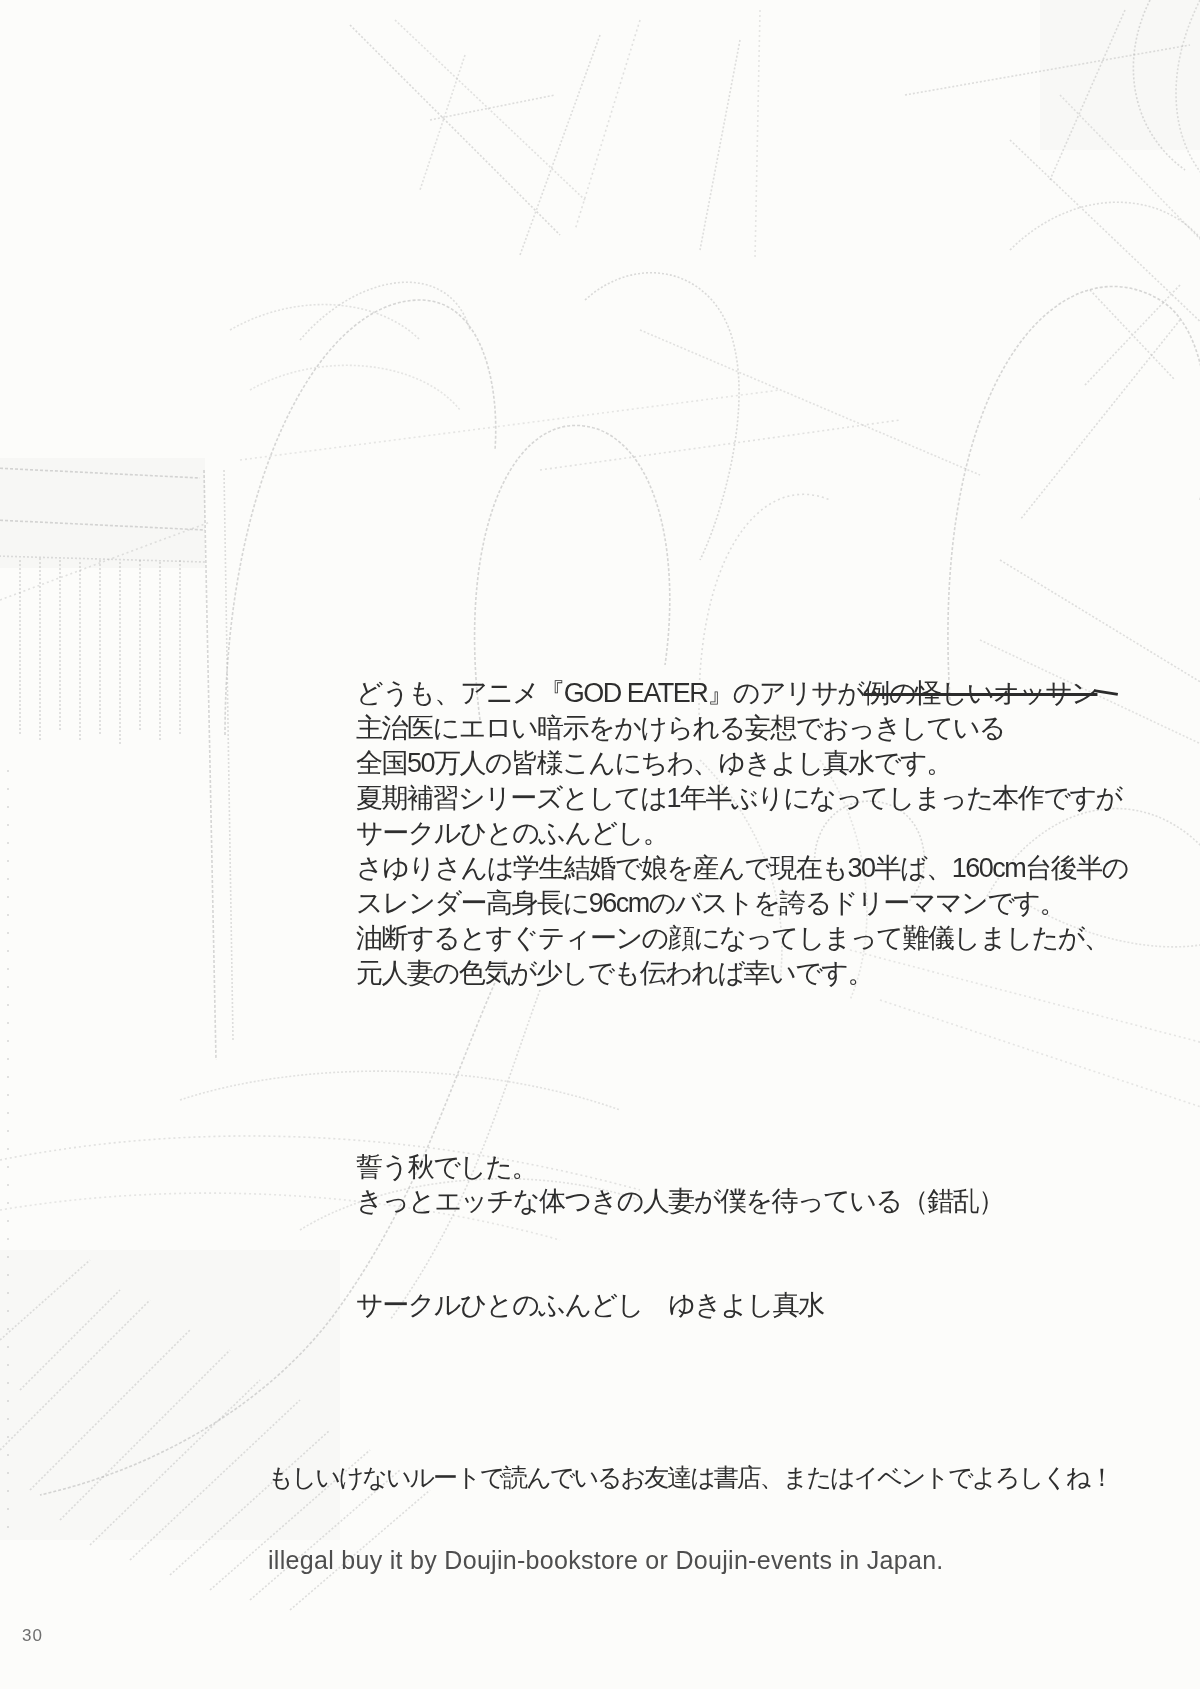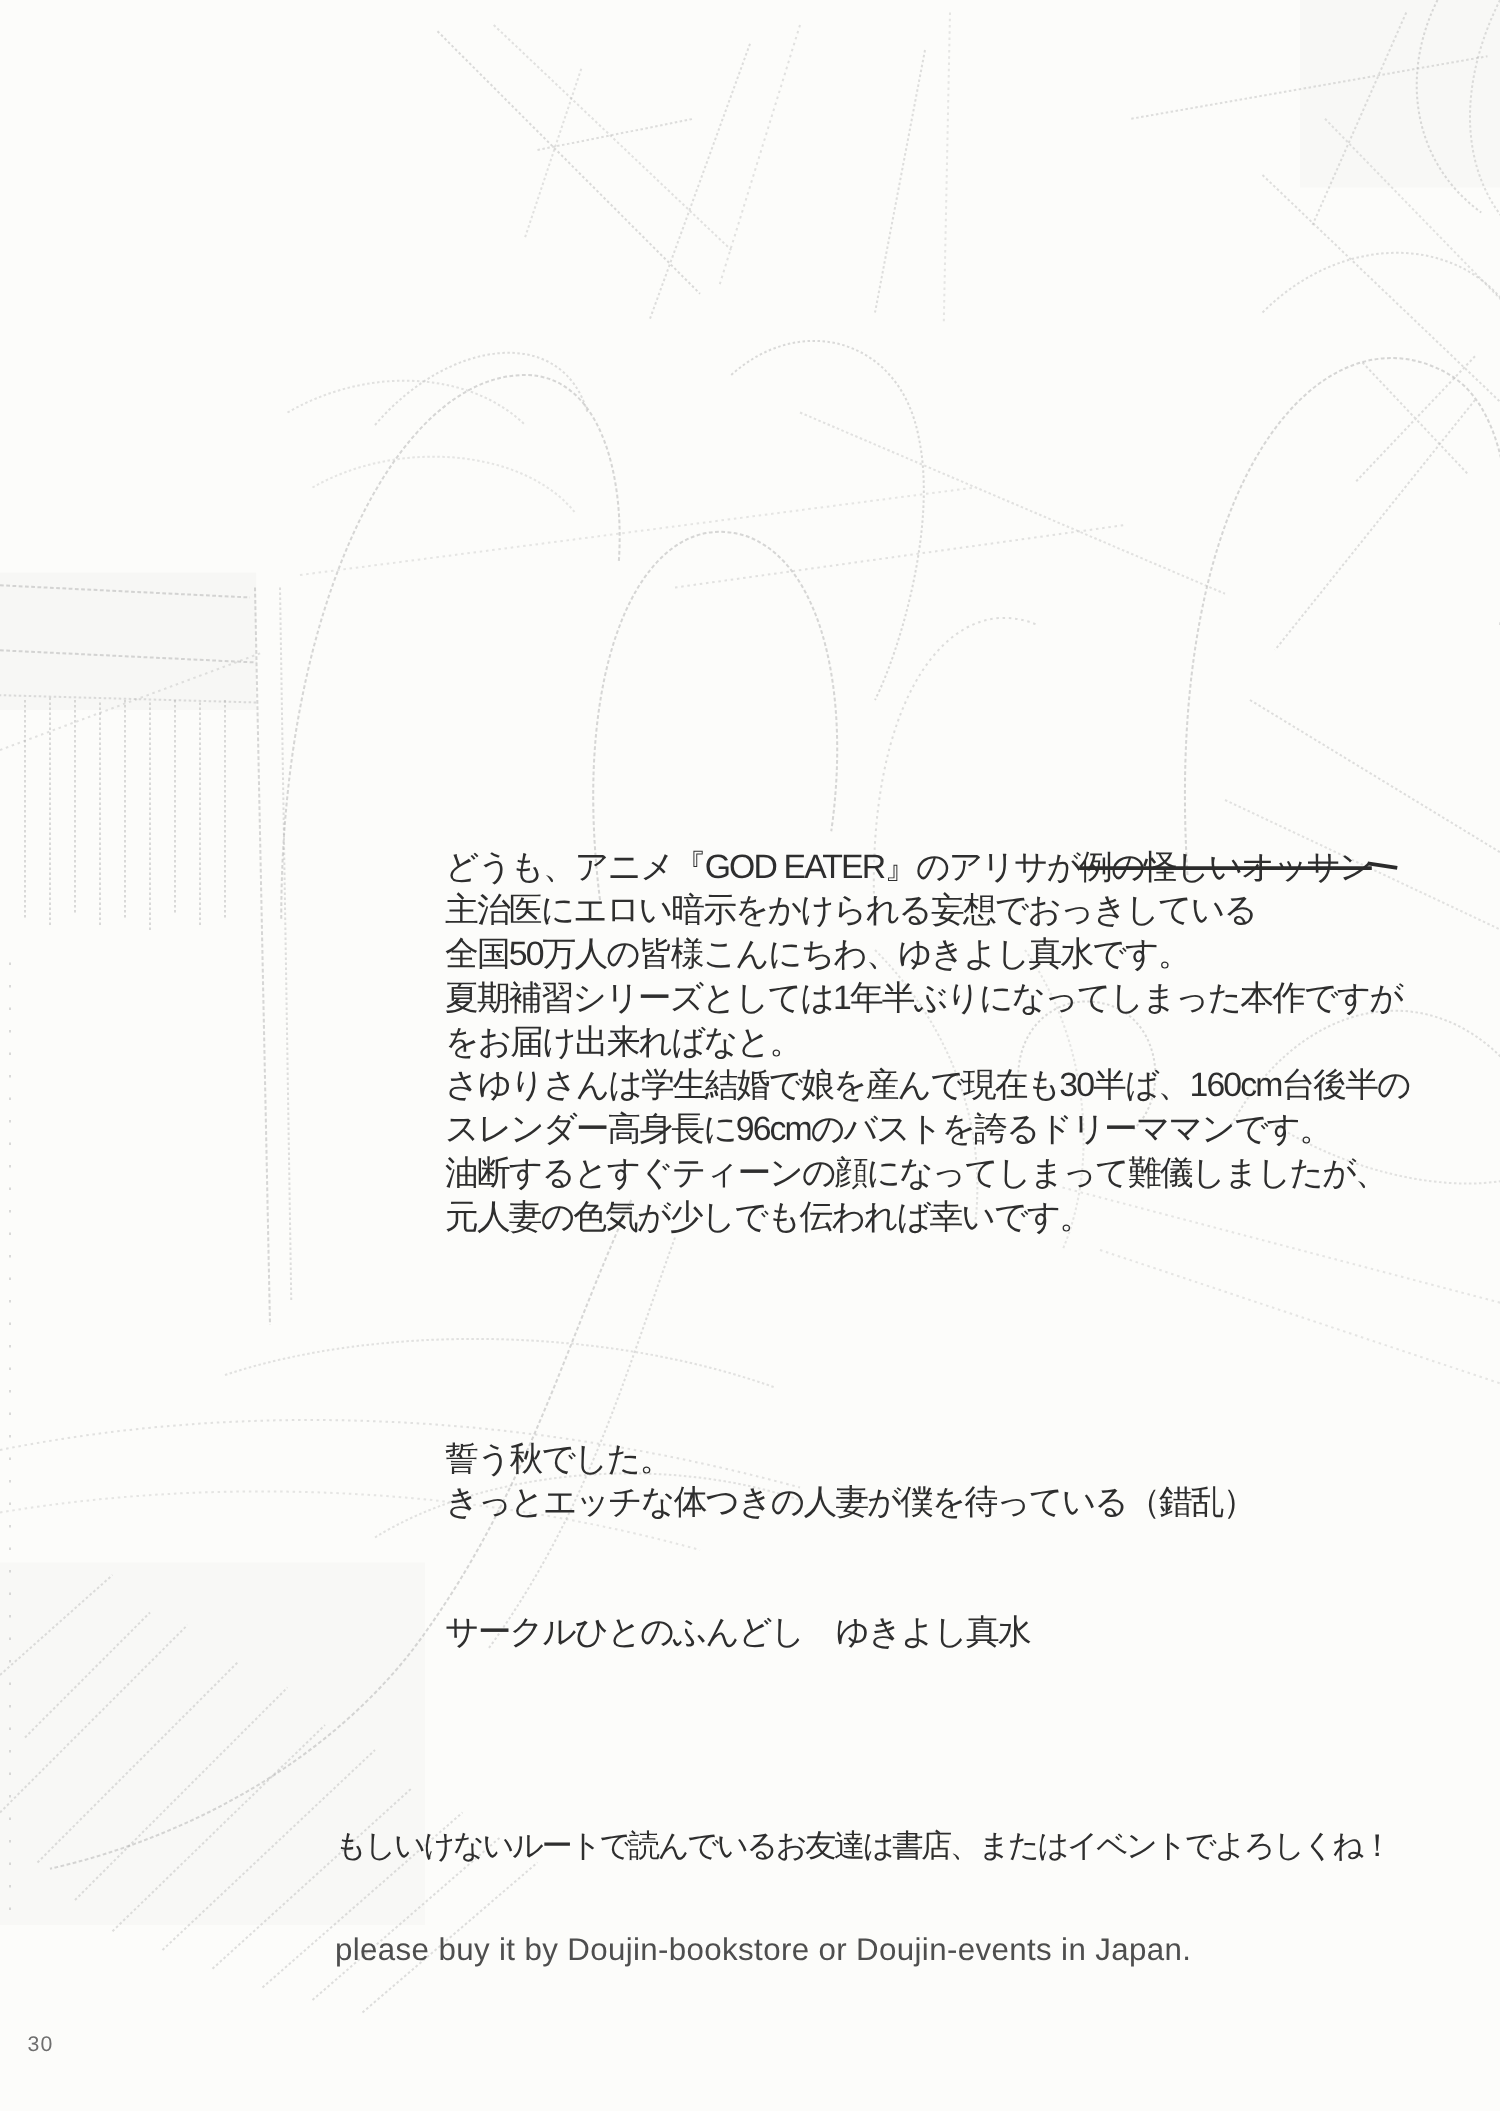--- a/index.html
+++ b/index.html
@@ -140,39 +140,39 @@
     </g>
   </svg>
 
   <div class="textlayer">
 
     <div class="jp para p1">
       <div><span>どうも、アニメ『GOD EATER』のアリサが</span><span class="struck">例の怪しいオッサン</span></div>
       <div>主治医にエロい暗示をかけられる妄想でおっきしている</div>
       <div>全国50万人の皆様こんにちわ、ゆきよし真水です。</div>
       <div>夏期補習シリーズとしては1年半ぶりになってしまった本作ですが</div>
-      <div>をお届け出来ればなと。</div>
+      <div>サークルひとのふんどし。</div>
     </div>
 
     <div class="jp para p2">
       <div>さゆりさんは学生結婚で娘を産んで現在も30半ば、160cm台後半の</div>
       <div>スレンダー高身長に96cmのバストを誇るドリーママンです。</div>
       <div>油断するとすぐティーンの顔になってしまって難儀しましたが、</div>
       <div>元人妻の色気が少しでも伝われば幸いです。</div>
     </div>
 
 
     <div class="jp para p4">
       <div>誓う秋でした。</div>
       <div>きっとエッチな体つきの人妻が僕を待っている（錯乱）</div>
     </div>
 
     <div class="jp signature">サークルひとのふんどし　ゆきよし真水</div>
 
     <div class="jp footer-jp">もしいけないルートで読んでいるお友達は書店、またはイベントでよろしくね！</div>
     <div class="footer-en">
-      <div>please buy it by Doujin-bookstore or Doujin-events in Japan.</div>
+      <div>illegal buy it by Doujin-bookstore or Doujin-events in Japan.</div>
     </div>
 
     <div class="page-number">30</div>
 
   </div>
 </div>
 
 </body></html>

